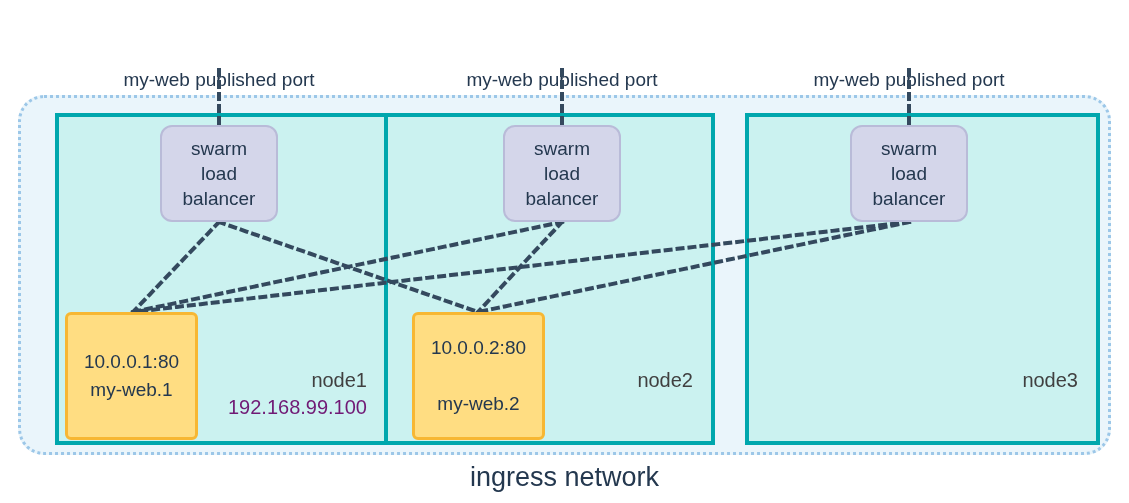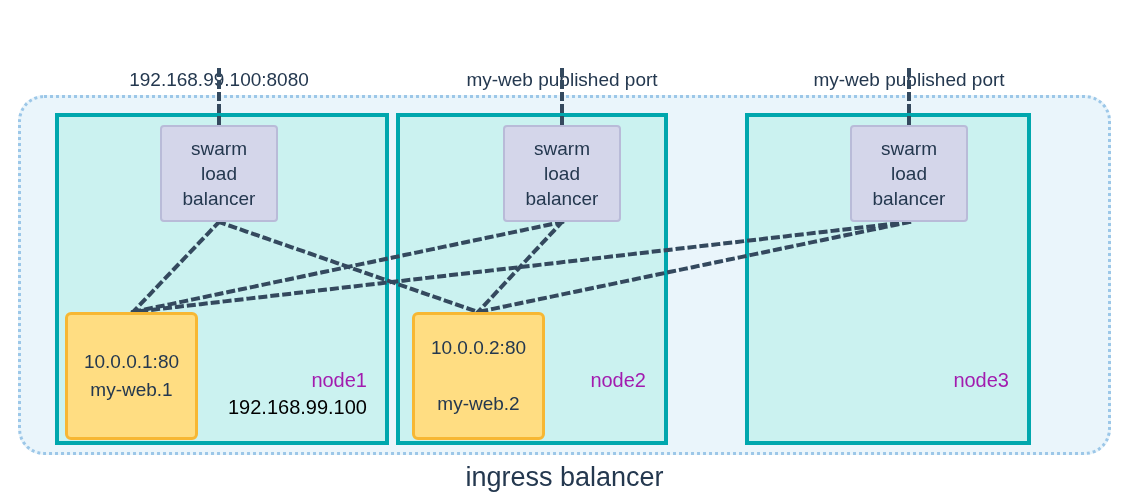--- a/index.html
+++ b/index.html
@@ -64,48 +64,48 @@
   
   .node-box {
     position: absolute;
     box-sizing: border-box;
     border: 4px solid #00a7ad;
     background: #cbf2f0;
     top: 113px;
     height: 332px;
   }
   #node-box-0 { left: 55px;  width: 334px; }
-  #node-box-1 { left: 396px; width: 272px; }
-  #node-box-2 { left: 745px; width: 286px; }
+  #node-box-1 { left: 384px; width: 331px; }
+  #node-box-2 { left: 745px; width: 355px; }
 
   .node-name {
     position: absolute;
     right: 18px;
     bottom: 49px;
     font-size: 20px;
-    color: #a21caf;
+    color: #404040;
     text-align: right;
   }
   .node-ip {
     position: absolute;
     right: 18px;
     bottom: 22px;
     font-size: 20px;
-    color: #000000;
+    color: #701a75;
     text-align: right;
   }
   
   .lb-box {
     position: absolute;
     box-sizing: border-box;
     width: 118px;
     height: 97px;
     top: 125px;
     border: 2px solid #b9bbd8;
-    border-radius: 4px;
+    border-radius: 12px;
     background: #d4d6ea;
     display: flex;
     flex-direction: column;
     align-items: center;
     justify-content: center;
     font-size: 19px;
     color: #24384f;
     line-height: 1.33;
   }
   #lb-box-0 { left: 160px; }
@@ -134,21 +134,20 @@
   #task-box-1 { left: 412px; gap: 28px; }
 
   .lb-line, .task-line { display: block; }
 </style>
 </head>
 <body>
 
 <div id="canvas">
 
   <div class="txt port-label" style="left:69px; top:16px;">
-    <div>192.168.99.100:8080</div>
     <div>my-web published port</div>
   </div>
 
   <div class="txt port-label" style="left:412px; top:16px;">
     <div>my-web published port</div>
   </div>
 
   <div class="txt port-label" style="left:759px; top:16px;">
     <div>my-web published port</div>
   </div>
@@ -207,15 +206,15 @@
   <div class="task-box" id="task-box-0">
     <span class="task-line">10.0.0.1:80</span>
     <span class="task-line">my-web.1</span>
   </div>
 
   <div class="task-box" id="task-box-1">
     <span class="task-line">10.0.0.2:80</span>
     <span class="task-line">my-web.2</span>
   </div>
 
-  <div class="ingress-caption">ingress balancer</div>
+  <div class="ingress-caption">ingress network</div>
 
 </div>
 
 </body></html>

